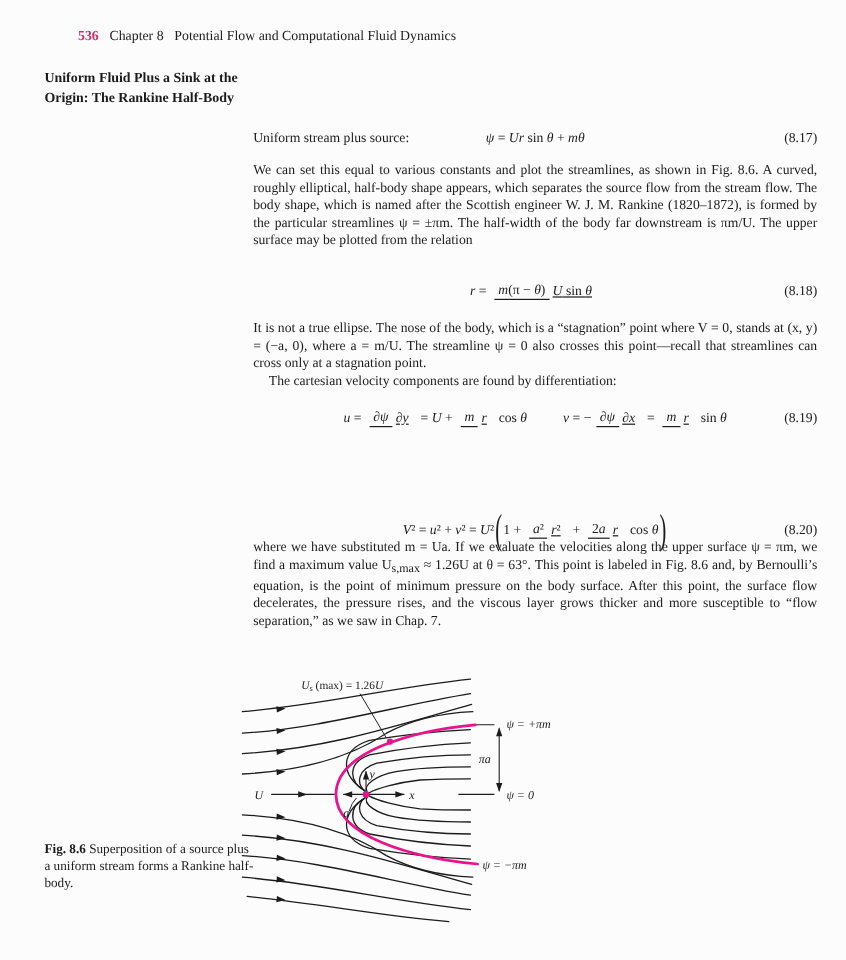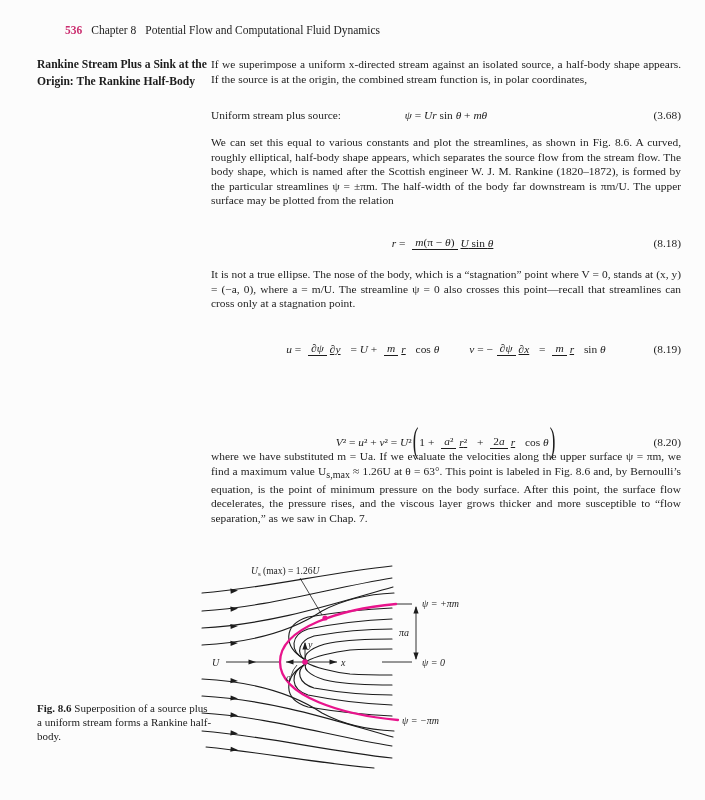--- a/index.html
+++ b/index.html
@@ -39,47 +39,47 @@
 </style>
 </head>
 <body>
 
 <div class="page">
 
   <div class="abs hdr">
     <span class="pgnum">536</span><span class="chap">Chapter 8</span><span>Potential Flow and Computational Fluid Dynamics</span>
   </div>
 
-  <div class="abs side-head">Rankine Stream Plus a Sink at the Origin: The Rankine Half-Body</div>
-
-  <div class="abs main body-text" style="top:57px;">If we superimpose a uniform x-directed stream against an isolated source, a half-body shape appears. If the source is at the origin, the combined stream function is, in polar coordinates,</div>
+  <div class="abs side-head">Uniform Fluid Plus a Sink at the Origin: The Rankine Half-Body</div>
+
 
   <div class="abs main eqrow" style="top:109px;">
     <div class="eqlbl">Uniform stream plus source:</div>
     <div class="eqmid">
         <span class="tg"><span class="i">ψ</span><span> = </span><span class="i">Ur</span><span> sin </span><span class="i">θ</span><span> + </span><span class="i">mθ</span></span>
       </div>
-    <div class="eqnum">(3.68)</div>
+    <div class="eqnum">(8.17)</div>
   </div>
 
   <div class="abs main body-text" style="top:135px;">We can set this equal to various constants and plot the streamlines, as shown in Fig. 8.6. A curved, roughly elliptical, half-body shape appears, which separates the source flow from the stream flow. The body shape, which is named after the Scottish engineer W. J. M. Rankine (1820–1872), is formed by the particular streamlines ψ = ±πm. The half-width of the body far downstream is πm/U. The upper surface may be plotted from the relation</div>
 
   <div class="abs main eqrow" style="top:226px;height:34px;">
     <div></div>
     <div class="eqmid">
       <span class="tg"><span class="i">r</span><span> = </span></span>
       <span class="frac">
         <span class="num tg"><span class="i">m</span><span>(π − </span><span class="i">θ</span><span>)</span></span>
         <span class="den tg"><span class="i">U</span><span> sin </span><span class="i">θ</span></span>
       </span>
     </div>
     <div class="eqnum">(8.18)</div>
   </div>
 
   <div class="abs main body-text" style="top:267px;">It is not a true ellipse. The nose of the body, which is a “stagnation” point where V = 0, stands at (x, y) = (−a, 0), where a = m/U. The streamline ψ = 0 also crosses this point—recall that streamlines can cross only at a stagnation point.</div>
+  <div class="abs main body-text" style="top:311px;text-indent:13px;">The cartesian velocity components are found by differentiation:</div>
 
   <div class="abs main eqrow" style="top:332px;height:34px;">
     <div></div>
     <div class="eqmid">
       <span class="tg"><span class="i">u</span><span> = </span></span>
       <span class="frac">
         <span class="num tg"><span class="i">∂ψ</span></span>
         <span class="den tg"><span class="i">∂y</span></span>
       </span>
       <span class="tg"><span> = </span><span class="i">U</span><span> + </span></span>

